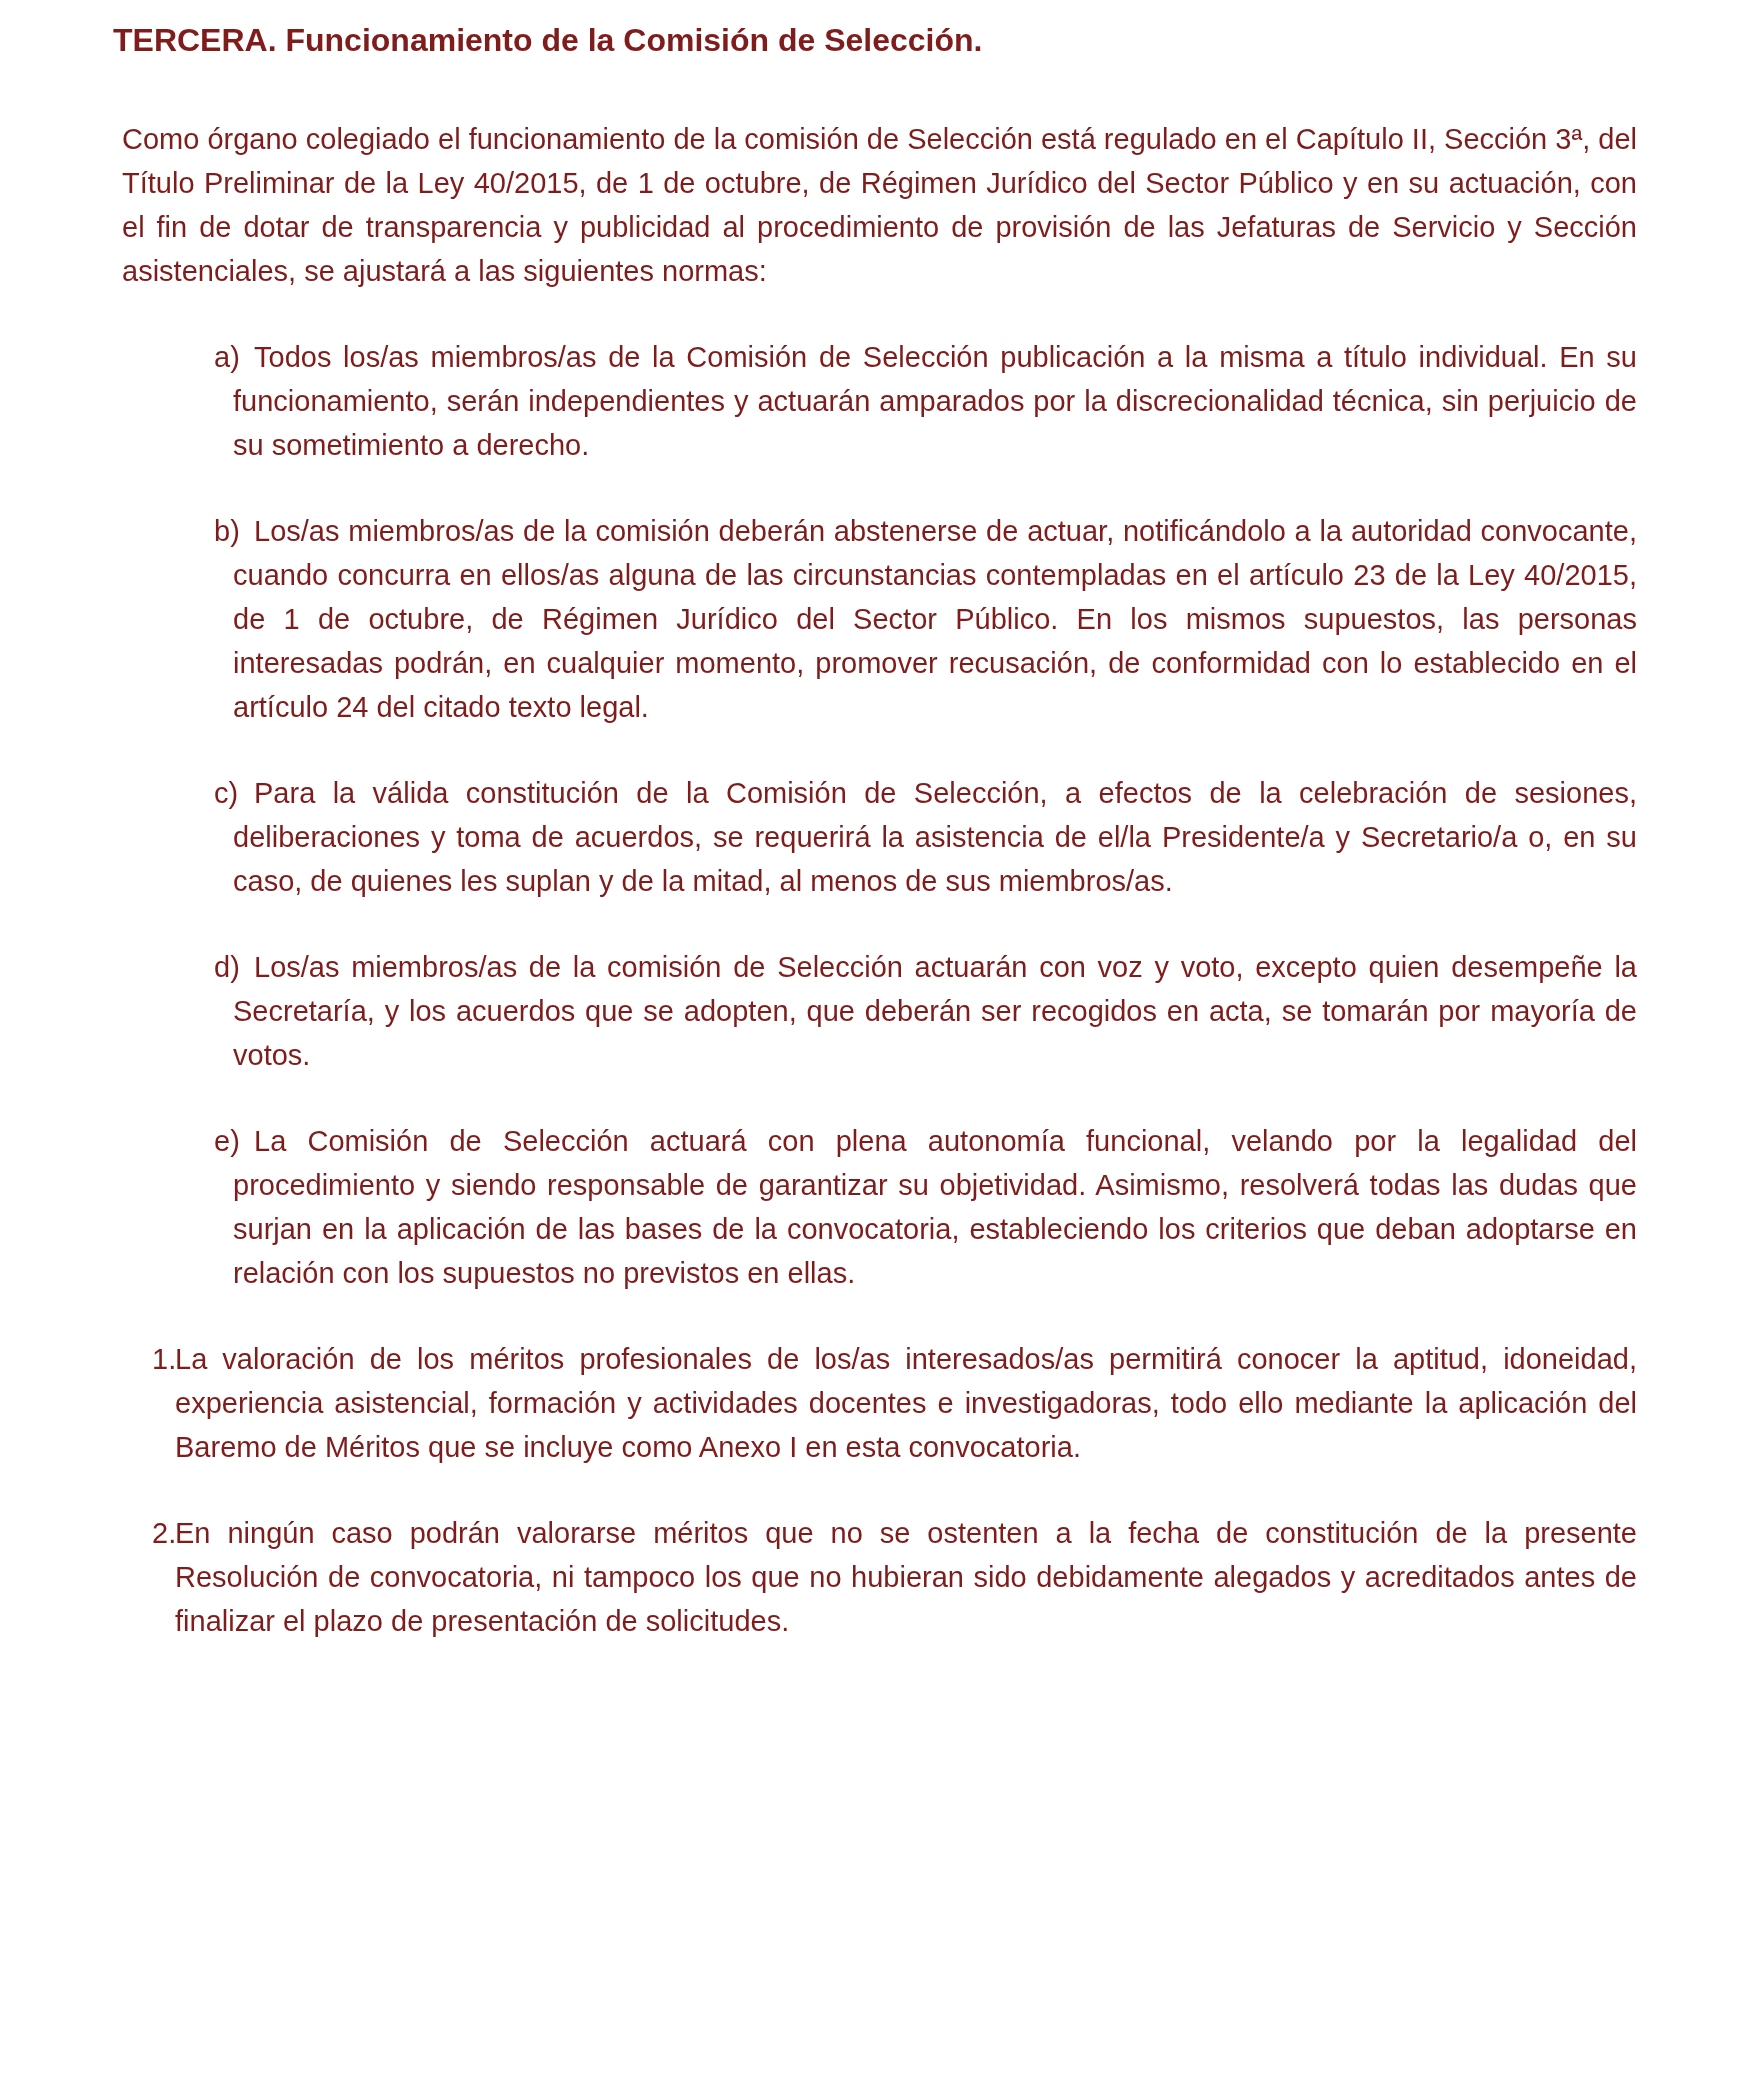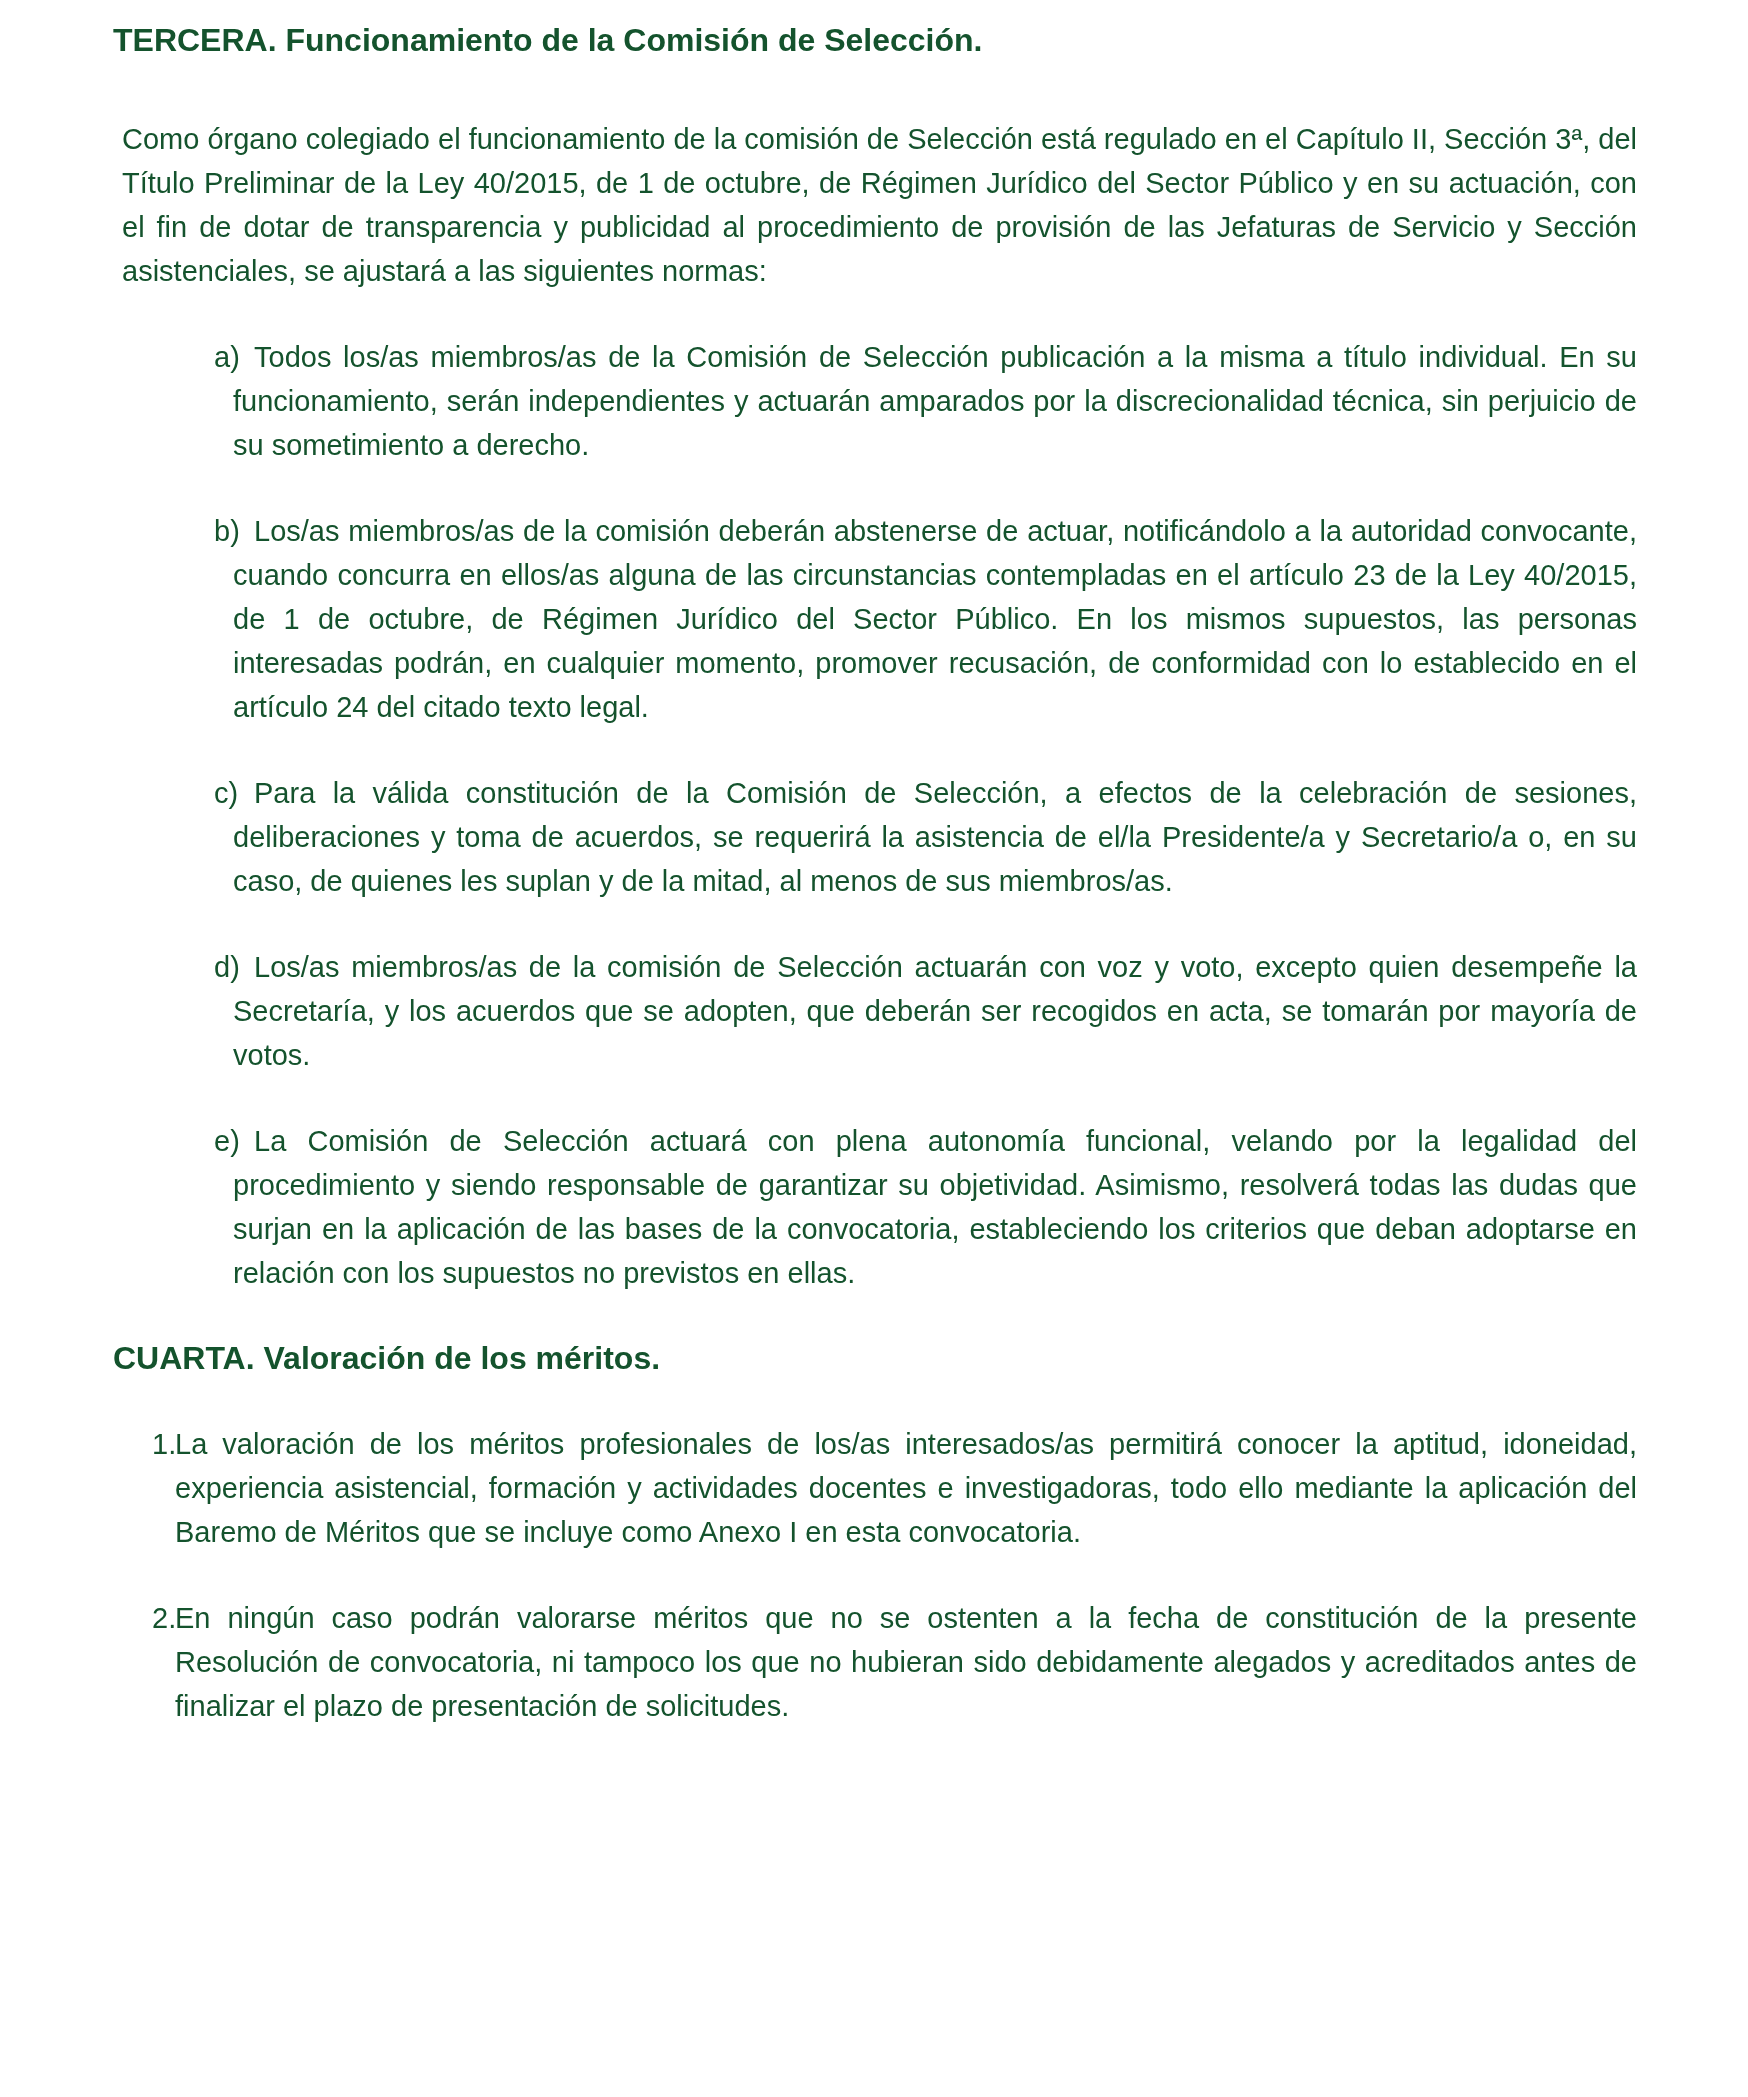--- a/index.html
+++ b/index.html
@@ -5,21 +5,21 @@
   html, body {
     margin: 0;
     padding: 0;
     background: #ffffff;
   }
   .page {
     position: relative;
     width: 1748px;
     height: 2097px;
     background: #ffffff;
-    color: #14532d;
+    color: #7f1d1d;
     font-family: "Liberation Sans", "DejaVu Sans", sans-serif;
     font-size: 29px;
     line-height: 44px;
     box-sizing: border-box;
     padding: 17.6px 111px 0 106px;
     overflow: hidden;
   }
   .heading {
     font-weight: bold;
     font-size: 32px;
@@ -90,21 +90,20 @@
     <div class="li li-letter">
       <span class="li-label">d)</span>
       <span class="li-text">Los/as miembros/as de la comisión de Selección actuarán con voz y voto, excepto quien desempeñe la Secretaría, y los acuerdos que se adopten, que deberán ser recogidos en acta, se tomarán por mayoría de votos.</span>
     </div>
     <div class="li li-letter">
       <span class="li-label">e)</span>
       <span class="li-text">La Comisión de Selección actuará con plena autonomía funcional, velando por la legalidad del procedimiento y siendo responsable de garantizar su objetividad. Asimismo, resolverá todas las dudas que surjan en la aplicación de las bases de la convocatoria, estableciendo los criterios que deban adoptarse en relación con los supuestos no previstos en ellas.</span>
     </div>
   </div>
 
-  <h1 class="heading heading-second">CUARTA. Valoración de los méritos.</h1>
 
   <div class="list">
     <div class="li li-number">
       <span class="li-label">1.</span>
       <span class="li-text">La valoración de los méritos profesionales de los/as interesados/as permitirá conocer la aptitud, idoneidad, experiencia asistencial, formación y actividades docentes e investigadoras, todo ello mediante la aplicación del Baremo de Méritos que se incluye como Anexo I en esta convocatoria.</span>
     </div>
     <div class="li li-number">
       <span class="li-label">2.</span>
       <span class="li-text">En ningún caso podrán valorarse méritos que no se ostenten a la fecha de constitución de la presente Resolución de convocatoria, ni tampoco los que no hubieran sido debidamente alegados y acreditados antes de finalizar el plazo de presentación de solicitudes.</span>
     </div>

